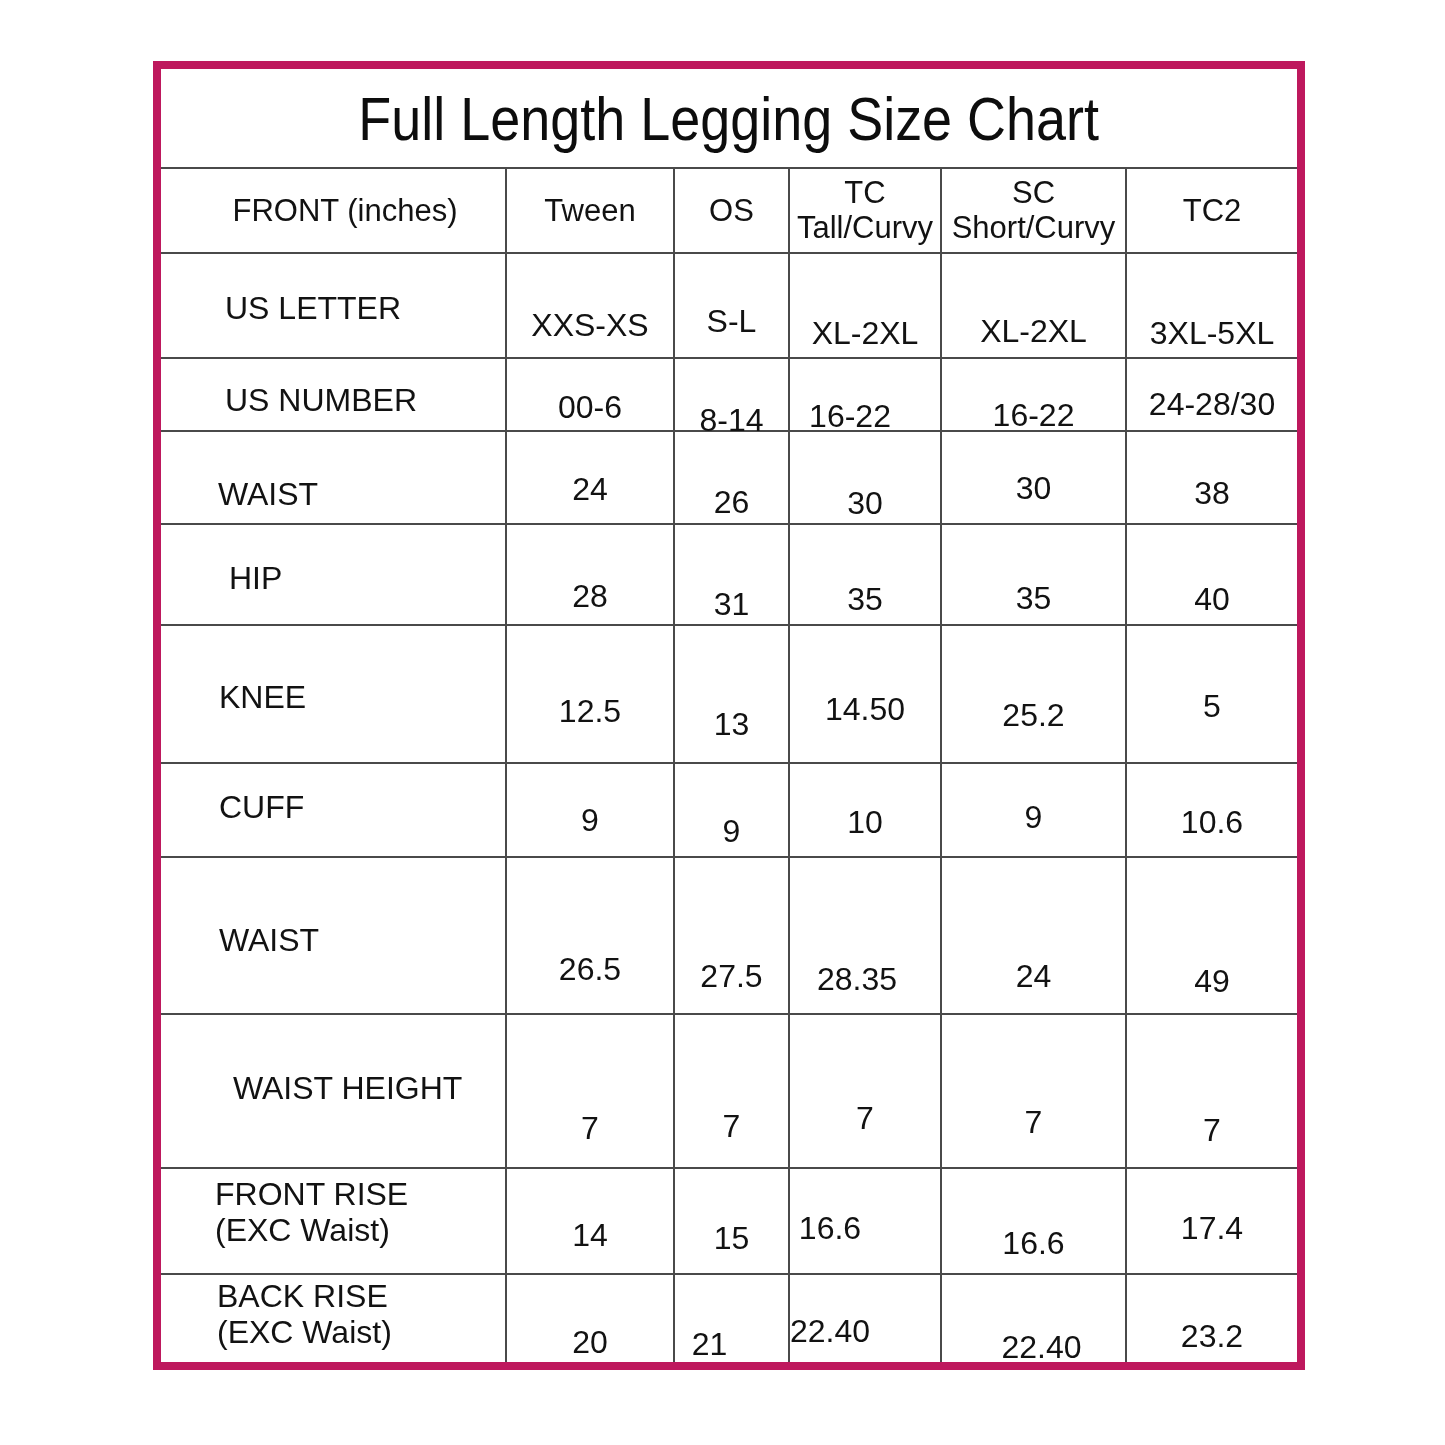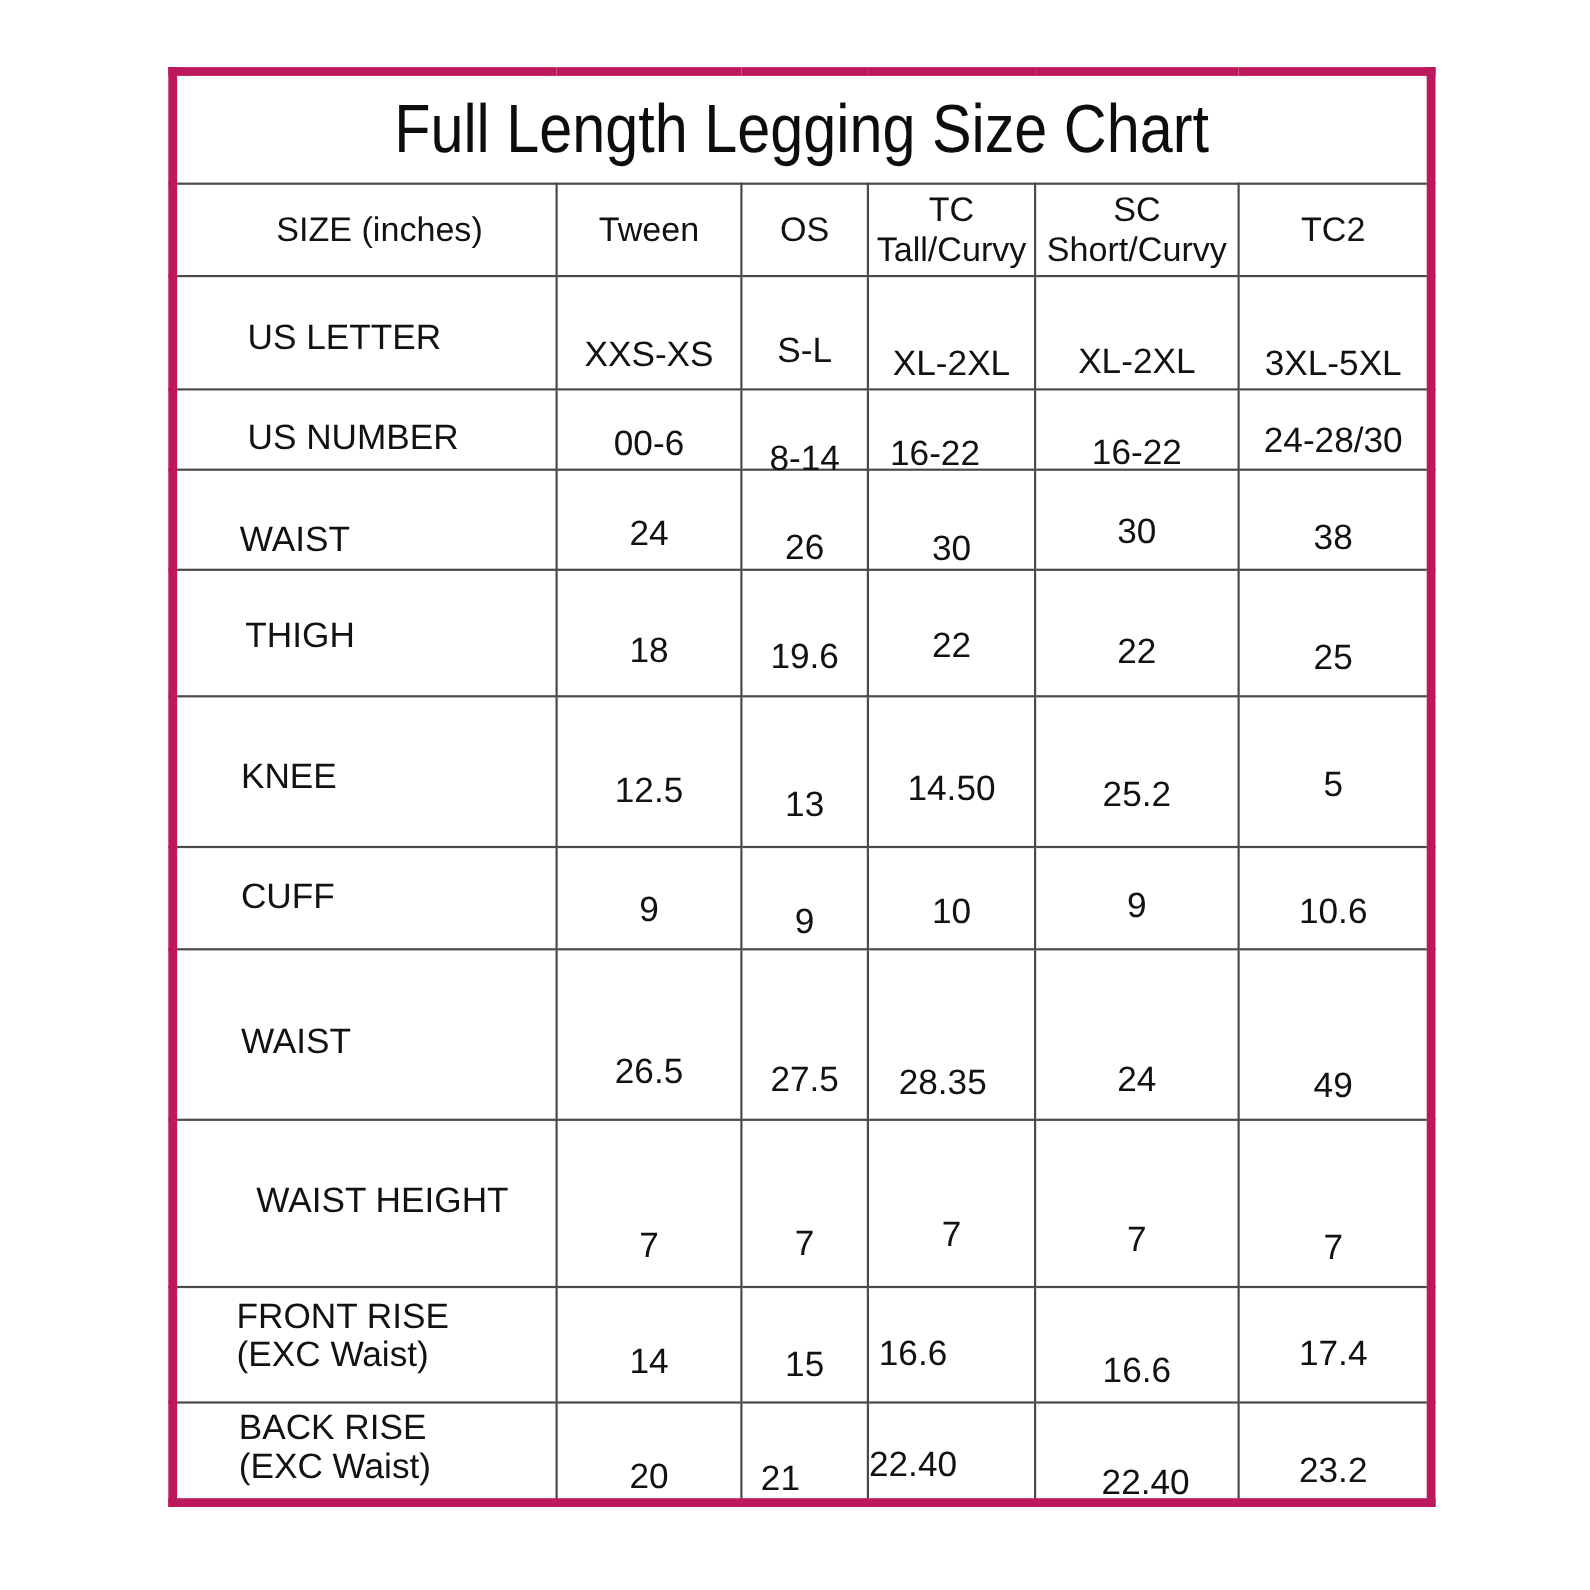--- a/index.html
+++ b/index.html
@@ -100,21 +100,21 @@
     <tbody>
         <tr style="height:94px">
       <td class="title-cell" colspan="6">
         <span class="title">Full Length Legging Size Chart</span>
       </td>
     </tr>
 
     <tr style="height:77px">
       <th class="hdr">
         <div class="hwrap" style="--dx:12px">
-          <span>SIZE (inches)</span>
+          <span>FRONT (inches)</span>
           <span></span>
         </div>
       </th>
       <th class="hdr">
         <div class="hwrap">
           <span>Tween</span>
           <span></span>
         </div>
       </th>
       <th class="hdr">
@@ -178,34 +178,34 @@
           <span></span>
         </div>
       </td>
       <td class="val"><span class="v" style="--dy:12px">24</span></td>
       <td class="val"><span class="v" style="--dy:25px">26</span></td>
       <td class="val"><span class="v" style="--dy:26px">30</span></td>
       <td class="val"><span class="v" style="--dy:11px">30</span></td>
       <td class="val"><span class="v" style="--dy:16px">38</span></td>
     </tr>
 
-
-    <tr style="height:106px">
-      <td class="lbl" style="--pl:62px">
-        <div class="lwrap" style="--dy:2px">
-          <span>THIGH</span>
-          <span></span>
-        </div>
-      </td>
-      <td class="val"><span class="v" style="--dy:16px">18</span></td>
-      <td class="val"><span class="v" style="--dy:21px">19.6</span></td>
-      <td class="val"><span class="v" style="--dy:11px">22</span></td>
-      <td class="val"><span class="v" style="--dy:17px">22</span></td>
-      <td class="val"><span class="v" style="--dy:22px">25</span></td>
-    </tr>
+    <tr style="height:92px">
+      <td class="lbl" style="--pl:68px">
+        <div class="lwrap" style="--dy:5px">
+          <span>HIP</span>
+          <span></span>
+        </div>
+      </td>
+      <td class="val"><span class="v" style="--dy:22px">28</span></td>
+      <td class="val"><span class="v" style="--dy:30px">31</span></td>
+      <td class="val"><span class="v" style="--dy:25px">35</span></td>
+      <td class="val"><span class="v" style="--dy:24px">35</span></td>
+      <td class="val"><span class="v" style="--dy:25px">40</span></td>
+    </tr>
+
 
     <tr style="height:126px">
       <td class="lbl" style="--pl:58px">
         <div class="lwrap" style="--dy:4px">
           <span>KNEE</span>
           <span></span>
         </div>
       </td>
       <td class="val"><span class="v" style="--dy:17px">12.5</span></td>
       <td class="val"><span class="v" style="--dy:30px">13</span></td>

